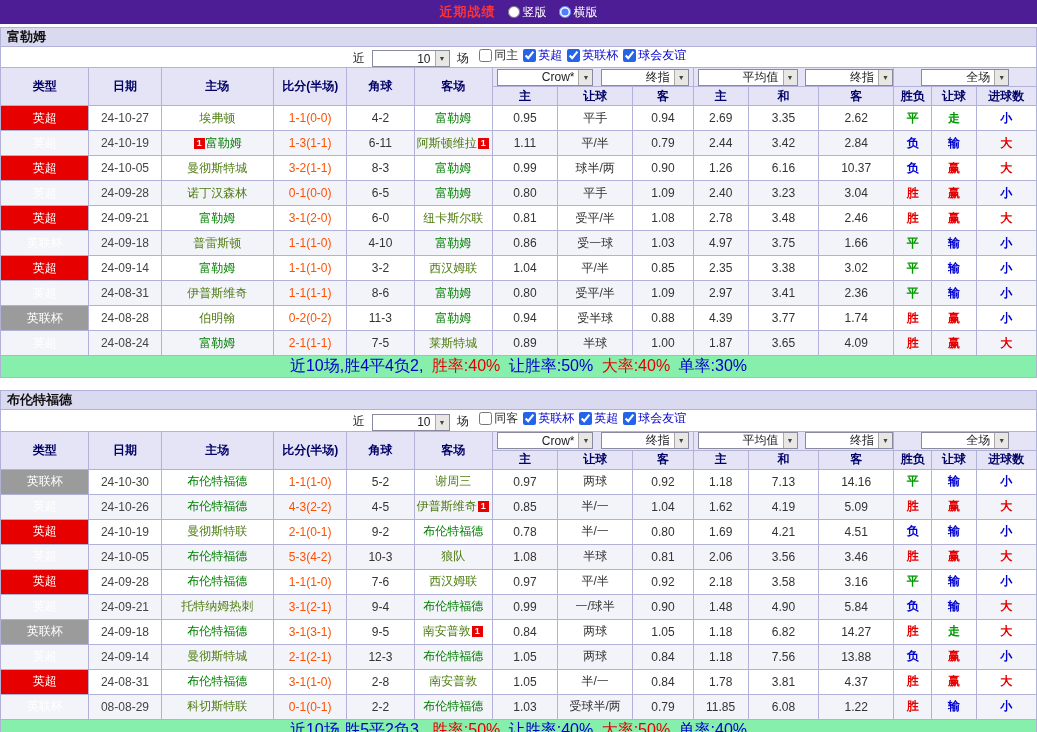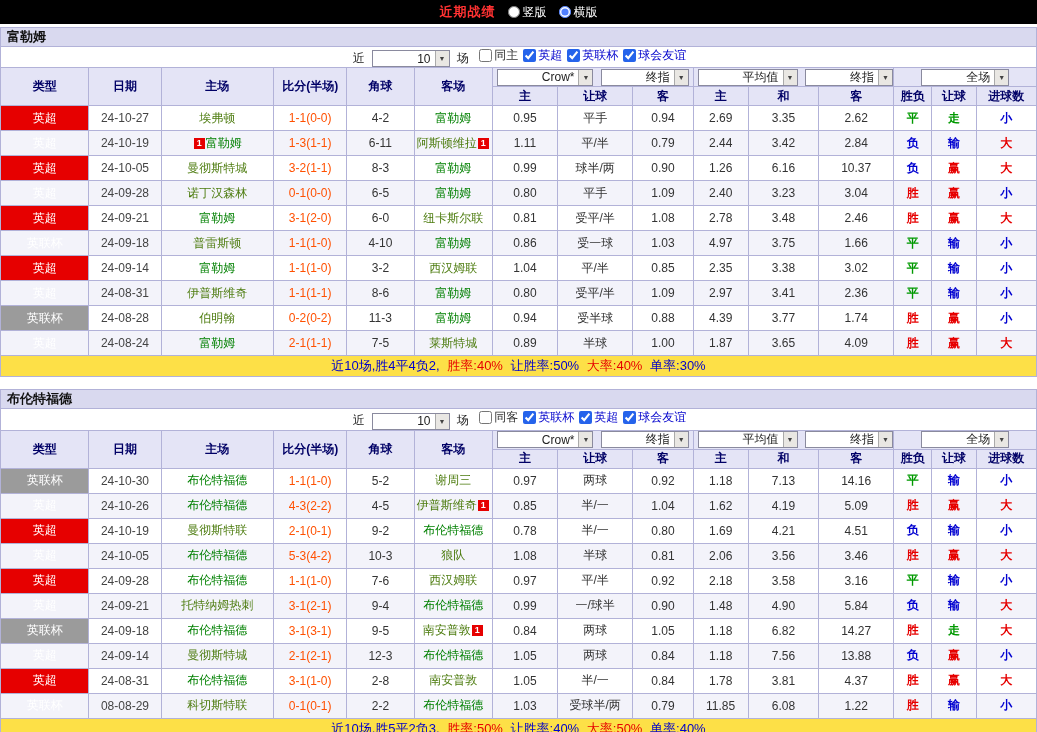--- a/index.html
+++ b/index.html
@@ -6,21 +6,21 @@
   body {
     width: 1037px;
     background: #fff;
     font-family: "Liberation Sans", "DejaVu Sans", sans-serif;
     font-size: 12px;
     color: #333;
   }
   
   .navbar {
     height: 24px;
-    background: #000000;
+    background: #4c1d95;
     display: flex;
     align-items: center;
     justify-content: center;
     gap: 12px;
   }
   .nav-title { color: #ff3232; font-weight: bold; font-size: 13px; letter-spacing: 1px; }
   .nav-radio { display: inline-flex; align-items: center; gap: 3px; color: #fff; cursor: pointer; }
   .nav-radio input { width: 12px; height: 12px; accent-color: #4f7fff; margin: 0; }
 
   
@@ -37,21 +37,21 @@
   th, td {
     border: 1px solid #b2b2d8;
     text-align: center;
     overflow: hidden; white-space: nowrap;
     padding: 0 2px;
   }
   tr.filter-row td { height: 21px; background: #fff; }
   tr.hdr th { height: 19px; background: #e4e4f6; color: #000066; font-weight: bold; font-size: 12px; }
   tbody tr { height: 25px; }
   tbody tr.alt td { background: #f3f3fa; }
-  tfoot td { height: 21px; background: #fde047; font-size: 13px; text-align: center; }
+  tfoot td { height: 21px; background: #86efac; font-size: 16px; text-align: center; }
 
   
   .sel {
     display: inline-flex; align-items: center;
     height: 17px; border: 1px solid #8a8a9e; background: #fff;
     font-size: 12px; font-weight: normal; color: #222;
     margin: 0 2px; vertical-align: middle; cursor: default; padding-left: 40px;
   }
   .sel .sel-t { padding: 0 4px; }
   .sel .arr {

